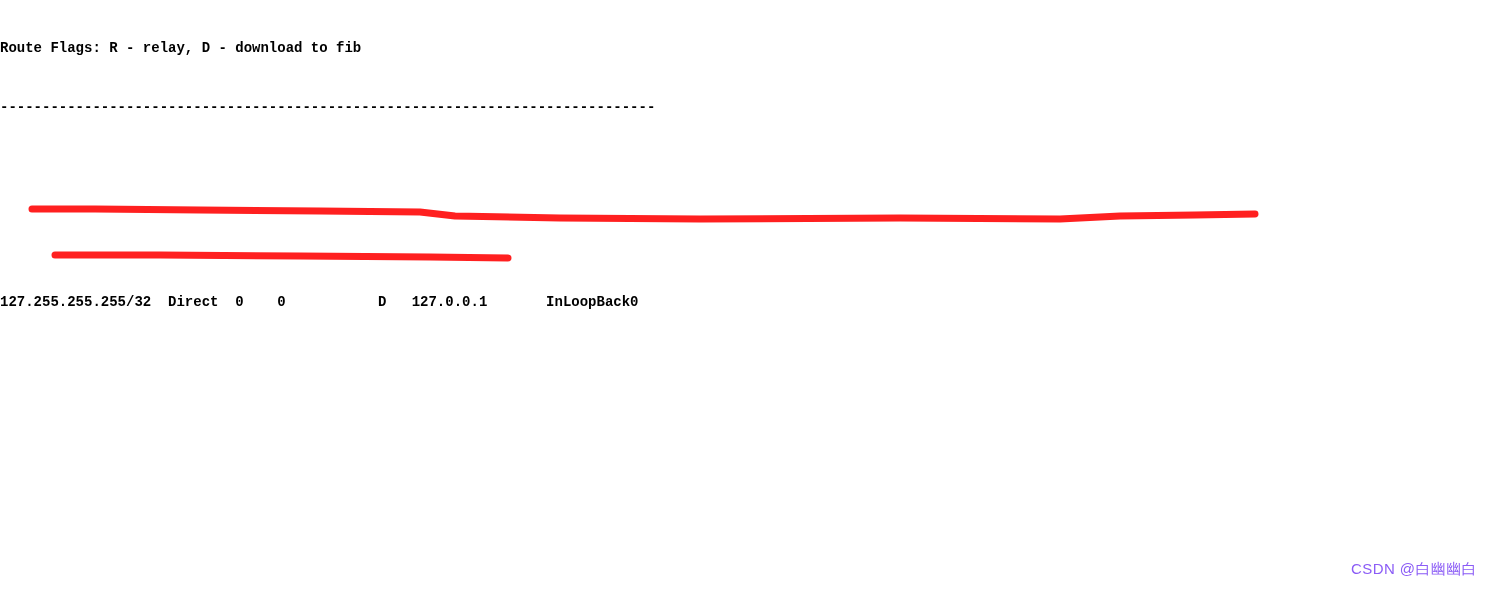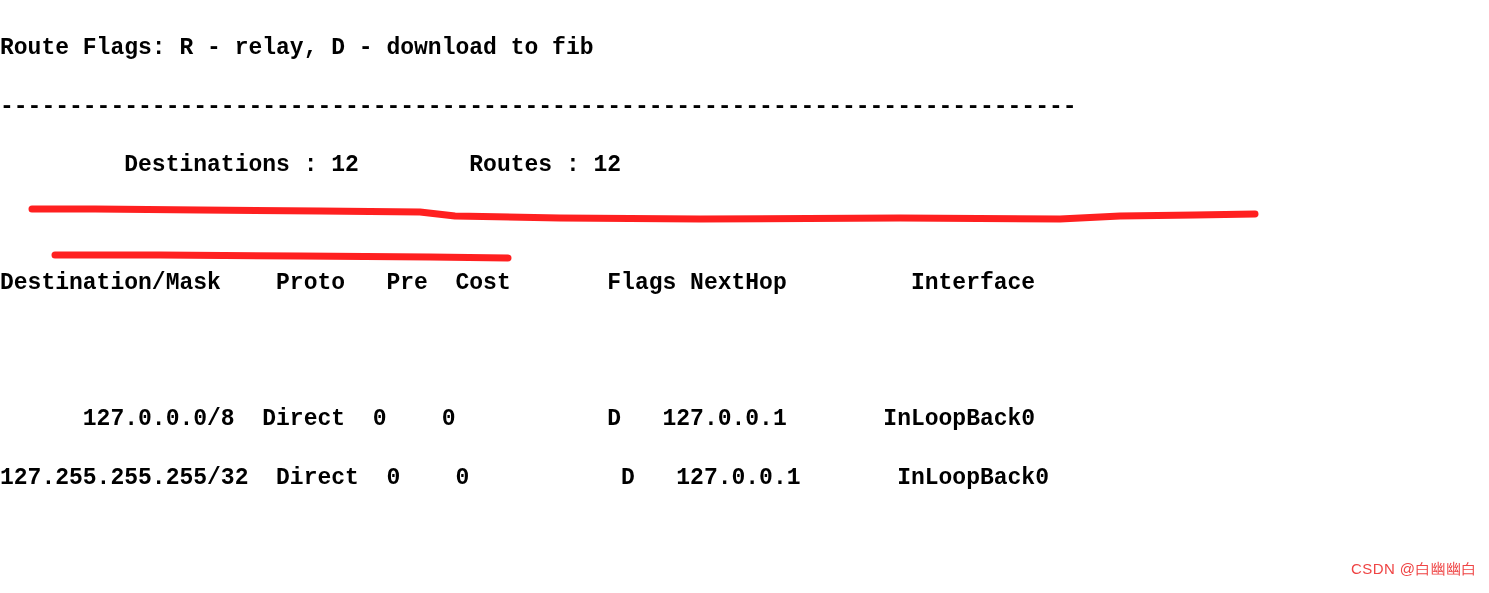--- a/index.html
+++ b/index.html
@@ -18,21 +18,21 @@
 
   #terminal {
     position: absolute;
     left: 0;
     top: 0;
     width: 1489px;
     height: 593px;
     background: #ffffff;
     color: #000000;
     font-family: "Liberation Mono", "DejaVu Sans Mono", monospace;
-    font-size: 23px;
+    font-size: 14px;
     line-height: 19.55px;
     letter-spacing: 0px;
     white-space: pre;
     font-weight: 700;
     -webkit-font-smoothing: none;
   }
 
   .term-line {
     display: block;
     height: 19.55px;
@@ -62,26 +62,23 @@
     letter-spacing: 0.4px;
     white-space: nowrap;
   }
 </style>
 </head>
 <body>
 
 <div id="terminal">
   <span class="term-line">Route Flags: R - relay, D - download to fib</span>
   <span class="term-line">------------------------------------------------------------------------------</span>
-  <span class="term-line">         Destinations : 12        Routes : 12</span>
   <span class="term-line"></span>
-  <span class="term-line">Destination/Mask    Proto   Pre  Cost       Flags NextHop         Interface</span>
   <span class="term-line"></span>
 
-  <span class="term-line">      127.0.0.0/8  Direct  0    0           D   127.0.0.1       InLoopBack0</span>
   <span class="term-line">127.255.255.255/32  Direct  0    0           D   127.0.0.1       InLoopBack0</span>
 
   
   
 
   
   
 
   
   
@@ -105,13 +102,13 @@
 
   
   
 </div>
 
 <svg class="annotation-layer" width="1489" height="593" viewBox="0 0 1489 593" xmlns="http://www.w3.org/2000/svg">
   <polyline id="stroke-0" fill="none" stroke="#ff2020" stroke-width="7" stroke-linecap="round" stroke-linejoin="round" points="32,209 95,209 200,210 320,211 420,212 455,216 560,218 700,219 900,218 1060,219 1120,216 1195,215 1255,214"></polyline>
   <polyline id="stroke-1" fill="none" stroke="#ff2020" stroke-width="7" stroke-linecap="round" stroke-linejoin="round" points="55,255 160,255 300,256 430,257 508,258"></polyline>
 </svg>
 
-<div id="watermark" style="color: #ef4444;">CSDN @白幽幽白</div>
+<div id="watermark" style="color: #8b5cf6;">CSDN @白幽幽白</div>
 
 </body></html>

